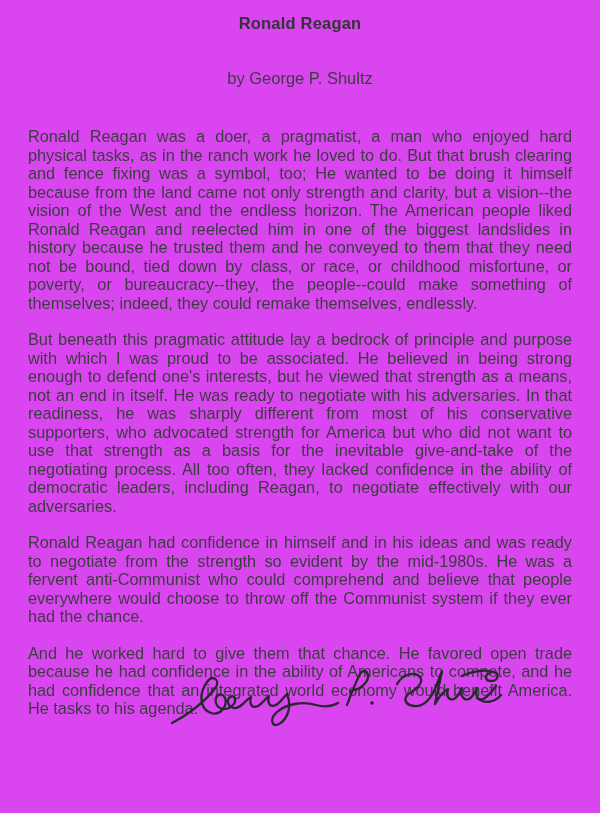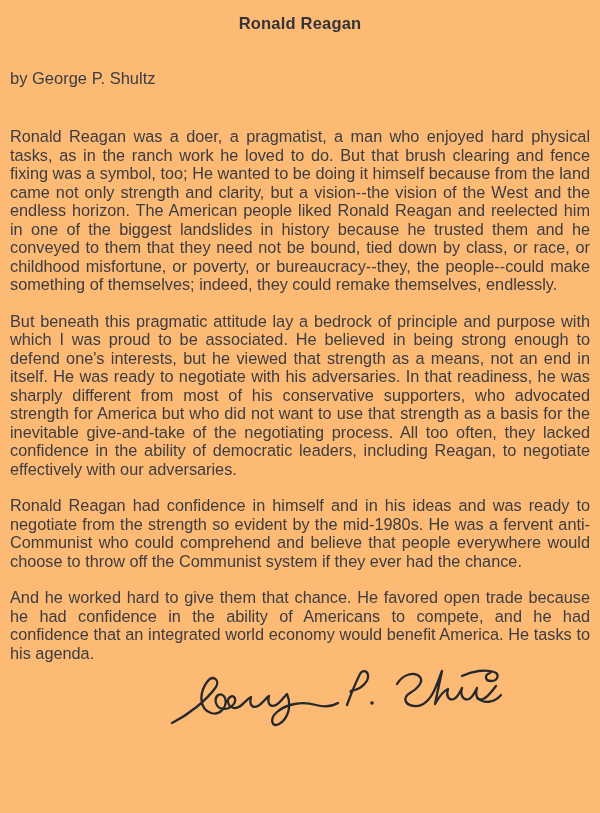--- a/index.html
+++ b/index.html
@@ -10,36 +10,37 @@
     width: 600px;
     height: 813px;
     background: #fdfdfc;
     font-family: "Liberation Sans", sans-serif;
     overflow: hidden;
   }
   .page {
     position: relative;
     width: 600px;
     height: 813px;
-    background: #fdba74;
+    background: #d946ef;
     box-sizing: border-box;
-    padding: 0 10px;
+    padding: 0 28px;
   }
   .doc-title {
     margin: 0;
     padding-top: 14px;
     text-align: center;
     font-size: 16.5px;
     line-height: 19px;
     font-weight: bold;
     color: #333338;
     letter-spacing: 0.2px;
   }
   .byline {
     margin-top: 36px;
+    text-align: center;
     font-size: 16.5px;
     line-height: 19px;
     color: #3c3c41;
   }
   .body-text {
     margin-top: 39px;
   }
   .body-text p {
     margin: 0 0 18px 0;
     font-size: 16.3px;

